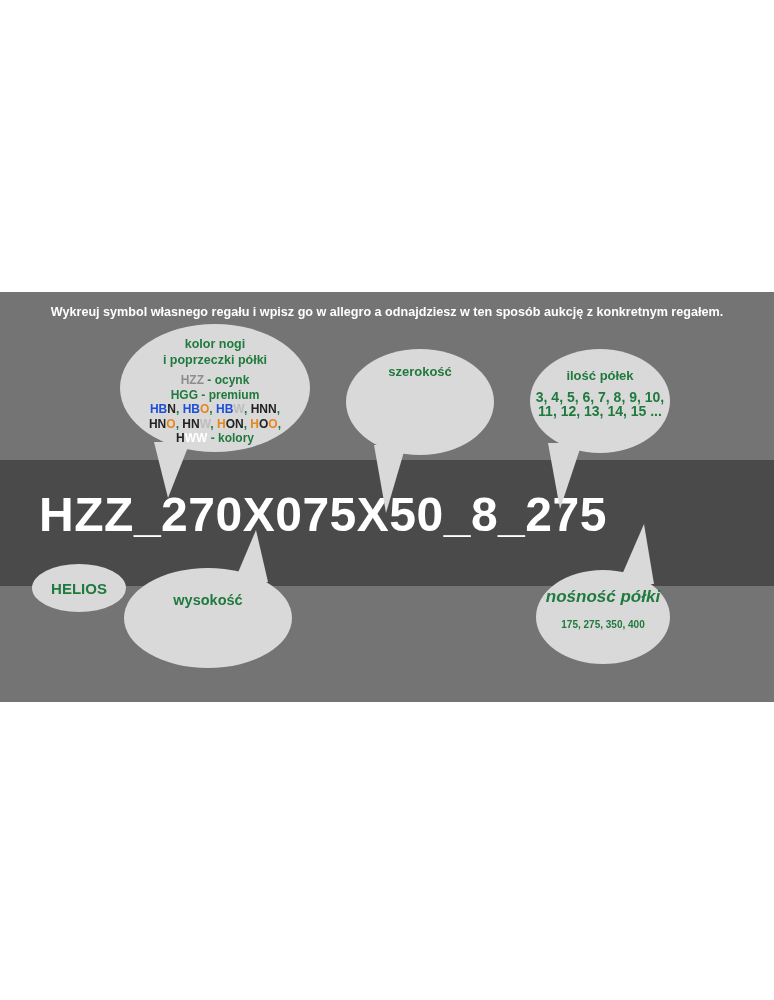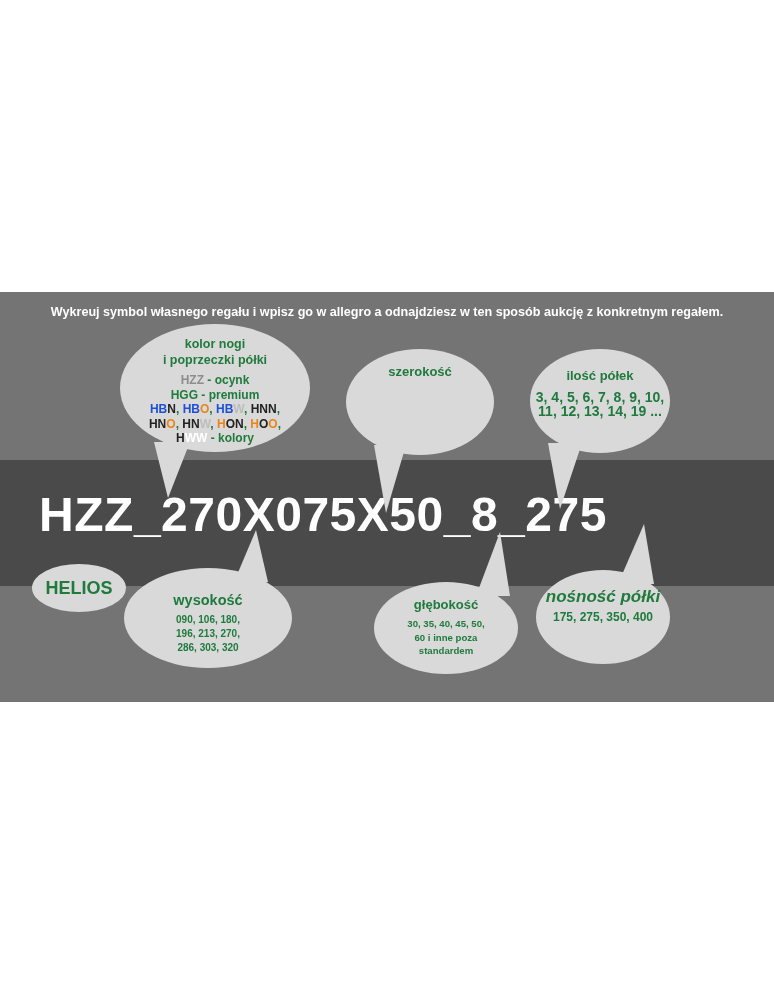--- a/index.html
+++ b/index.html
@@ -124,21 +124,21 @@
     border-left: 12px solid transparent;
     border-right: 22px solid transparent;
     border-top: 66px solid #d9d9d9;
   }
 
   
   #b-helios {
     left: 32px; top: 272px; width: 94px; height: 48px;
     display: flex; align-items: center; justify-content: center;
   }
-  #b-helios .title { font-size: 18px; }
+  #b-helios .title { font-size: 15px; }
 
   
   #b-wysokosc {
     left: 124px; top: 276px; width: 168px; height: 100px;
     padding-top: 22px;
   }
   #b-wysokosc .title { font-size: 14.5px; line-height: 20px; }
   #b-wysokosc .body  { font-size: 10px; line-height: 14px; margin-top: 3px; }
   #b-wysokosc .tail {
     left: 110px; top: -38px;
@@ -160,21 +160,21 @@
     border-right: 10px solid transparent;
     border-bottom: 64px solid #d9d9d9;
   }
 
   
   #b-nosnosc {
     left: 536px; top: 278px; width: 134px; height: 94px;
     padding-top: 18px;
   }
   #b-nosnosc .title { font-size: 17px; line-height: 18px; font-style: italic; }
-  #b-nosnosc .body  { font-size: 12px; line-height: 14px; margin-top: 4px; }
+  #b-nosnosc .body  { font-size: 10px; line-height: 14px; margin-top: 12px; }
   #b-nosnosc .tail {
     left: 82px; top: -46px;
     border-left: 26px solid transparent;
     border-right: 10px solid transparent;
     border-bottom: 60px solid #d9d9d9;
   }
 
   
   .c-gray   { color: #8d8d8d; }
   .c-green  { color: #1f7a3d; }
@@ -224,48 +224,34 @@
 
   <div class="bubble" id="b-szerokosc">
     <div class="title">szerokość</div>
     <div class="tail"></div>
   </div>
 
   <div class="bubble" id="b-ilosc">
     <div class="title">ilość półek</div>
     <div class="body">
       <div>3, 4, 5, 6, 7, 8, 9, 10,</div>
-      <div>11, 12, 13, 14, 19 ...</div>
+      <div>11, 12, 13, 14, 15 ...</div>
     </div>
     <div class="tail"></div>
   </div>
 
   <div class="bubble" id="b-helios">
     <div class="title">HELIOS</div>
   </div>
 
   <div class="bubble" id="b-wysokosc">
     <div class="tail"></div>
     <div class="title">wysokość</div>
-    <div class="body">
-      <div>090, 106, 180,</div>
-      <div>196, 213, 270,</div>
-      <div>286, 303, 320</div>
-    </div>
-  </div>
-
-  <div class="bubble" id="b-glebokosc">
-    <div class="tail"></div>
-    <div class="title">głębokość</div>
-    <div class="body">
-      <div>30, 35, 40, 45, 50,</div>
-      <div>60 i inne poza</div>
-      <div>standardem</div>
-    </div>
-  </div>
+  </div>
+
 
   <div class="bubble" id="b-nosnosc">
     <div class="tail"></div>
     <div class="title">nośność półki</div>
     <div class="body">
       <div>175, 275, 350, 400</div>
     </div>
   </div>
 
 </div>

